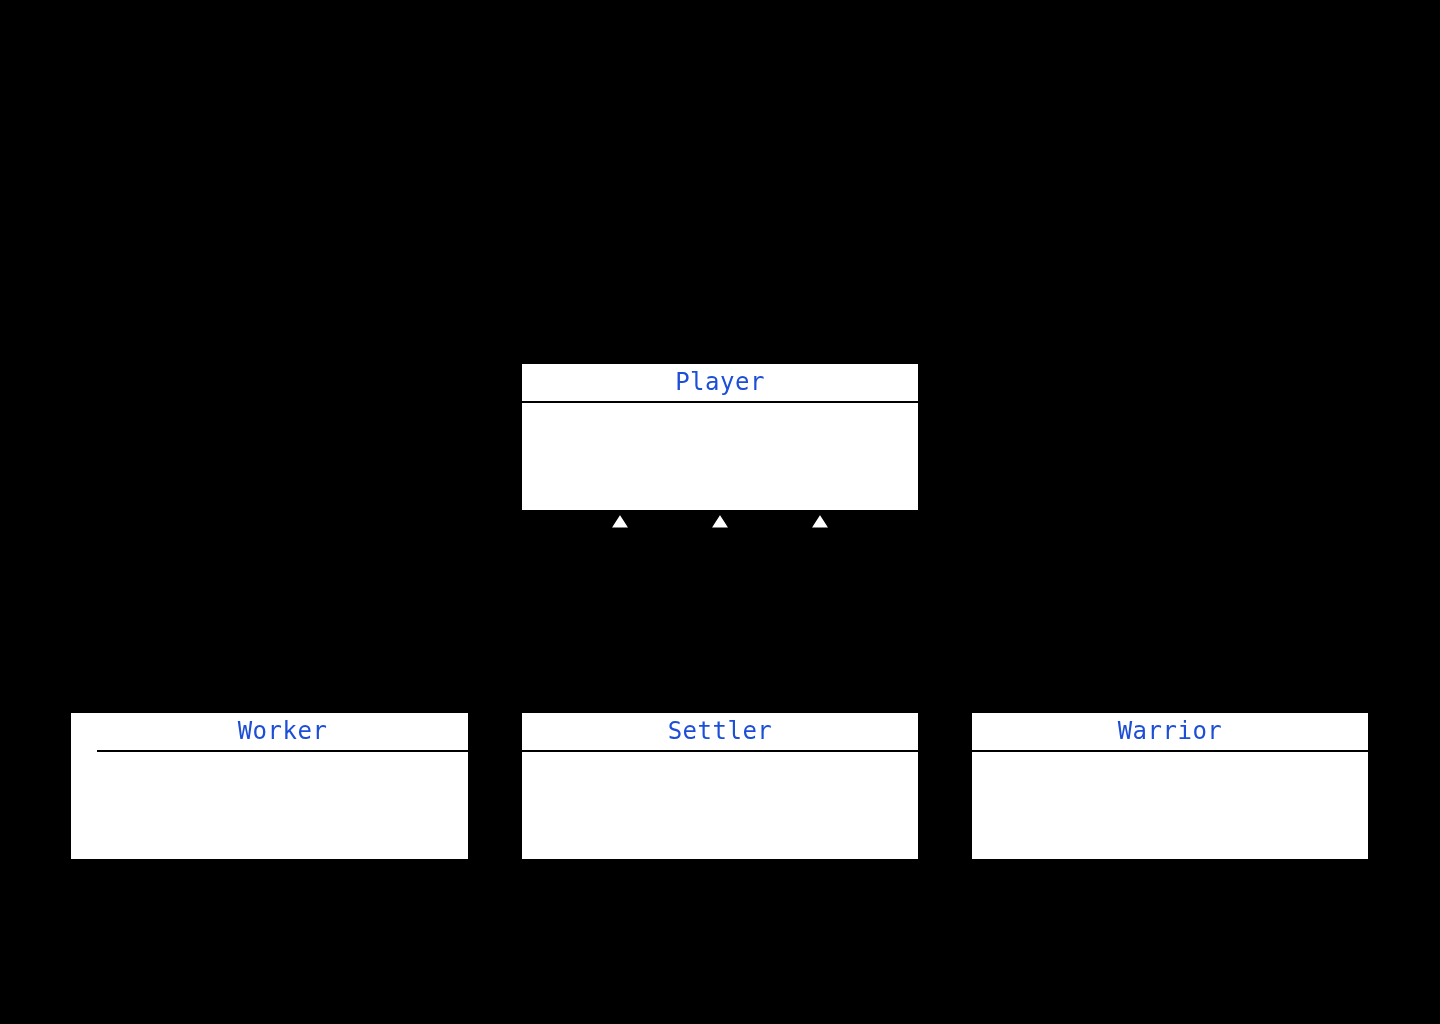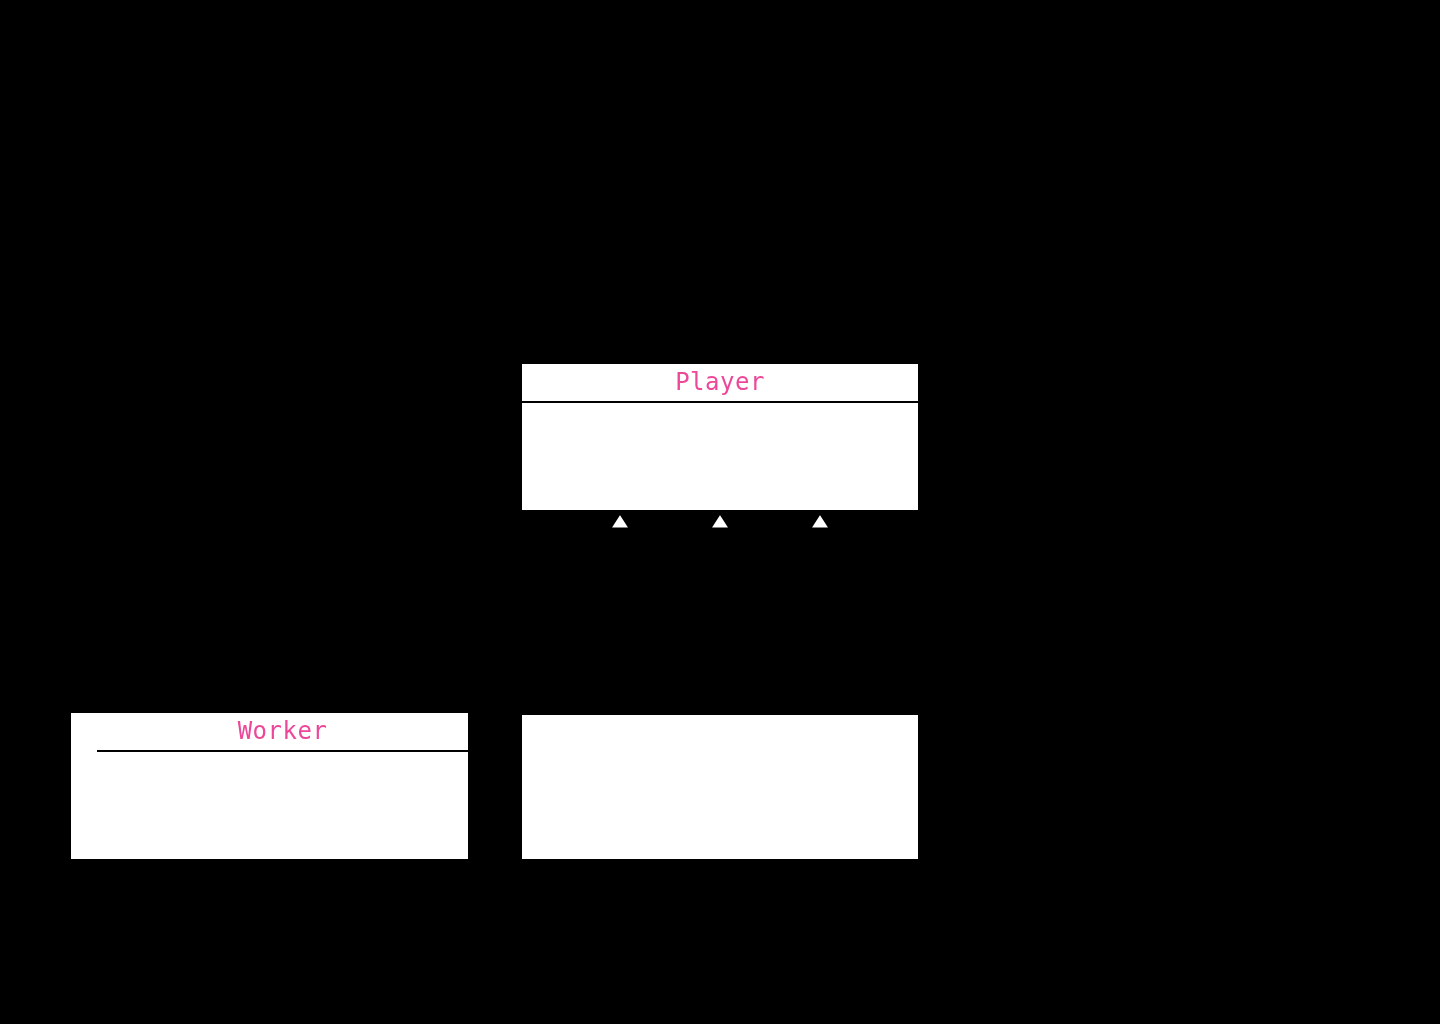--- a/index.html
+++ b/index.html
@@ -24,21 +24,21 @@
     background: #ffffff;
     box-sizing: border-box;
     display: flex;
     flex-direction: column;
   }
 
   .uml-class-title {
     height: 37px;
     line-height: 37px;
     text-align: center;
-    color: #ec4899;
+    color: #1d4ed8;
     font-size: 24px;
     font-family: "DejaVu Sans Mono", "Liberation Mono", monospace;
     letter-spacing: 0.5px;
     white-space: nowrap;
     overflow: hidden;
     background: #ffffff;
   }
 
   .uml-divider {
     height: 2px;
@@ -113,18 +113,24 @@
     </svg>
   </div>
 
   <div class="uml-class" style="left:71px; top:713px; width:397px; height:146px;padding-left:26px;">
     <div class="uml-class-title">Worker</div>
     <div class="uml-divider"></div>
     <div class="uml-class-body"></div>
   </div>
 
   <div class="uml-class" style="left:522px; top:713px; width:396px; height:146px;">
+    <div class="uml-class-title">Settler</div>
     <div class="uml-divider"></div>
     <div class="uml-class-body"></div>
   </div>
 
+  <div class="uml-class" style="left:972px; top:713px; width:396px; height:146px;">
+    <div class="uml-class-title">Warrior</div>
+    <div class="uml-divider"></div>
+    <div class="uml-class-body"></div>
+  </div>
 
 </div>
 
 </body></html>

